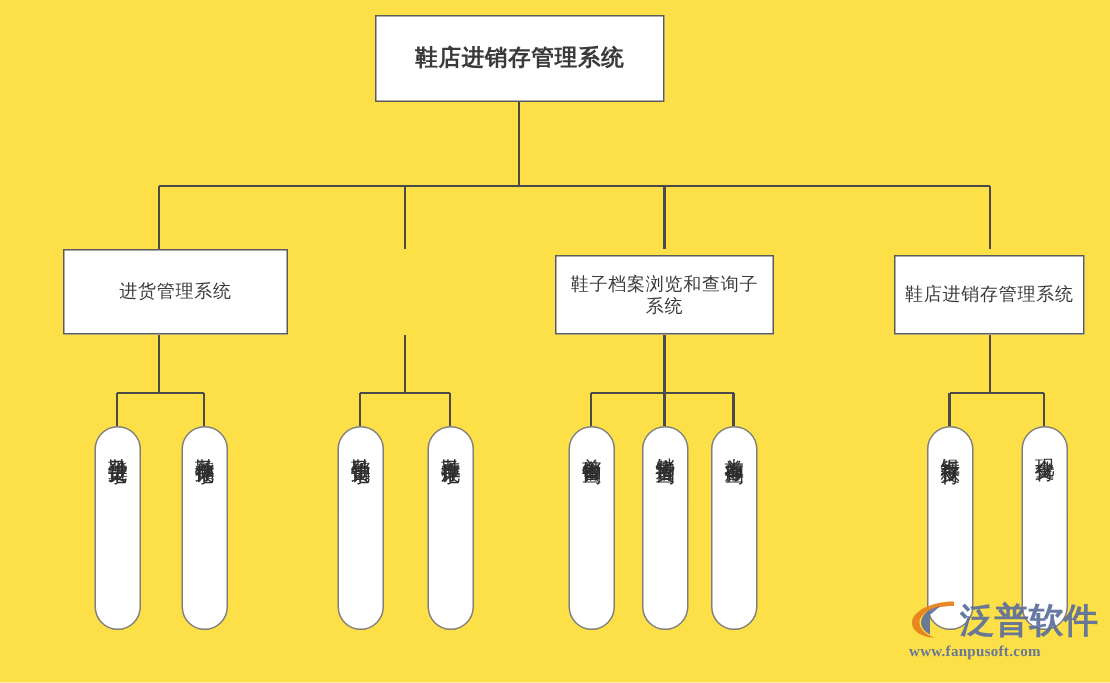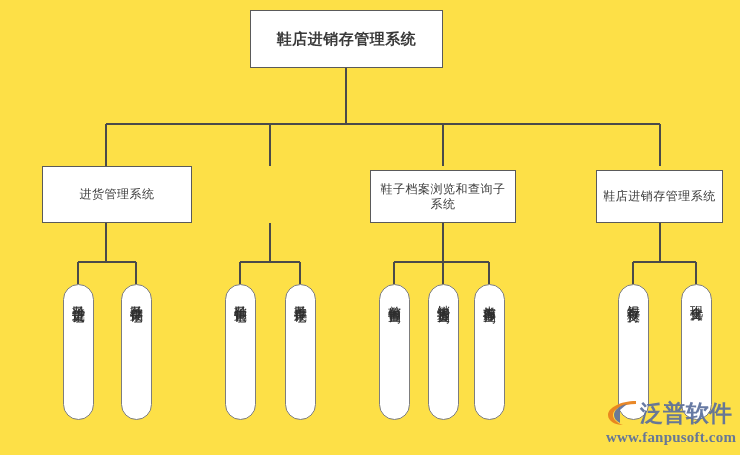--- a/index.html
+++ b/index.html
@@ -99,21 +99,21 @@
     font-size: 23px;
     font-weight: 700;
     color: #5b6f9c;
     letter-spacing: 0px;
     line-height: 30px;
     margin-left: 2px;
     opacity: 0.92;
   }
   #watermark .wm-url {
     font-family: "Liberation Serif", "DejaVu Serif", serif;
-    font-size: 15px;
+    font-size: 10px;
     font-weight: 700;
     color: #5b6f9c;
     letter-spacing: 0.2px;
     margin-top: -1px;
     margin-left: 0;
     opacity: 0.92;
   }
 </style>
 </head>
 <body>

